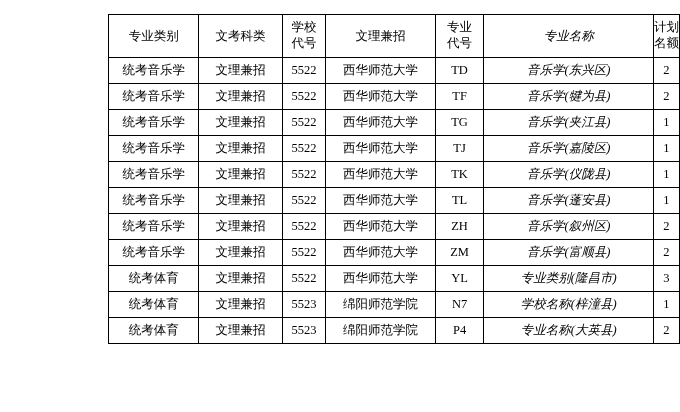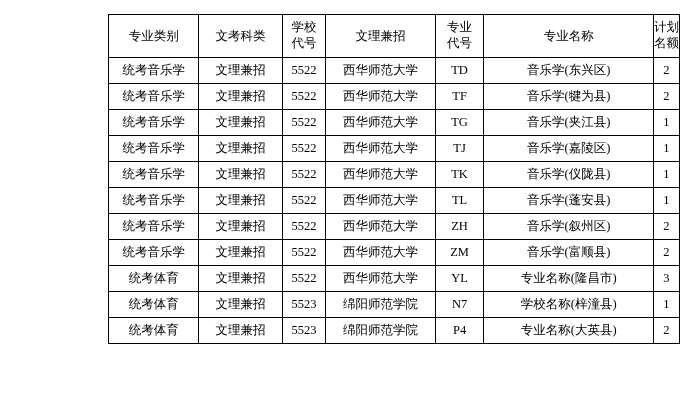--- a/index.html
+++ b/index.html
@@ -45,21 +45,21 @@
   }
   table.major-table tbody td {
     height: 25px;
   }
   
   .col-category { width: 92px; }
   .col-subject  { width: 86px; }
   .col-schcode  { width: 44px; }
   .col-schname  { width: 112px; }
   .col-majcode  { width: 50px; }
-  .col-majname  { width: 176px; }
+  .col-majname  { width: 176px; font-style: italic; }
   .col-quota    { width: 14px; }
 
   .two-line {
     display: inline-block;
     line-height: 1.25;
   }
 </style>
 </head>
 <body>
 
@@ -158,21 +158,21 @@
             <td class="col-majcode">ZM</td>
             <td class="col-majname">音乐学(富顺县)</td>
             <td class="col-quota">2</td>
           </tr>
           <tr>
             <td class="col-category">统考体育</td>
             <td class="col-subject">文理兼招</td>
             <td class="col-schcode">5522</td>
             <td class="col-schname">西华师范大学</td>
             <td class="col-majcode">YL</td>
-            <td class="col-majname">专业名称(隆昌市)</td>
+            <td class="col-majname">专业类别(隆昌市)</td>
             <td class="col-quota">3</td>
           </tr>
           <tr>
             <td class="col-category">统考体育</td>
             <td class="col-subject">文理兼招</td>
             <td class="col-schcode">5523</td>
             <td class="col-schname">绵阳师范学院</td>
             <td class="col-majcode">N7</td>
             <td class="col-majname">学校名称(梓潼县)</td>
             <td class="col-quota">1</td>

